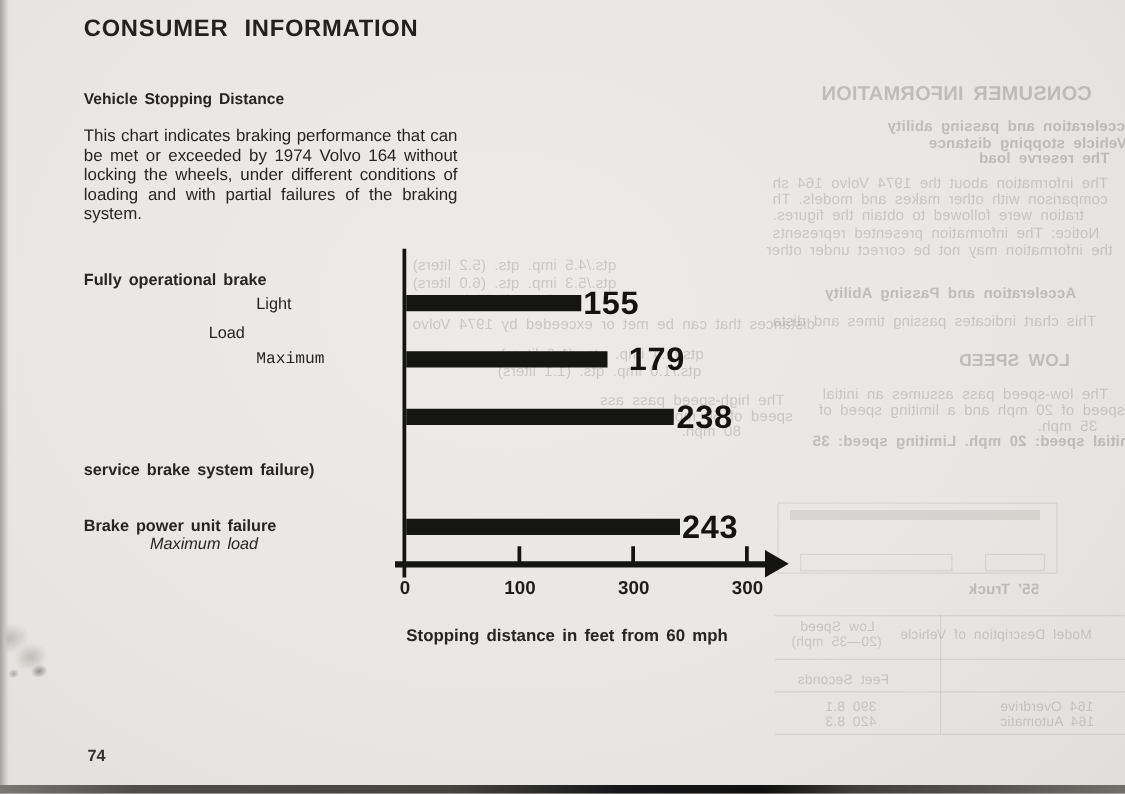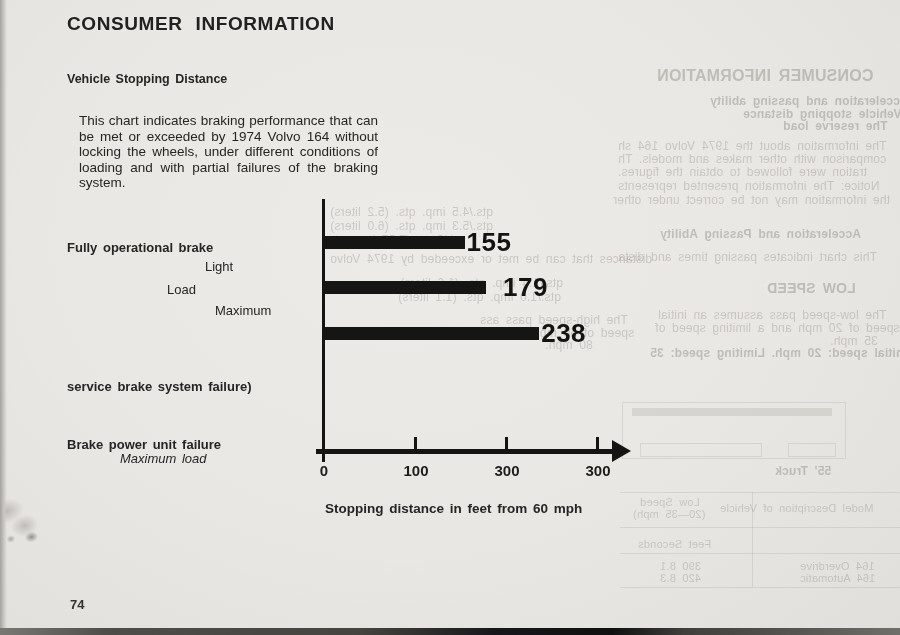--- a/index.html
+++ b/index.html
@@ -25,30 +25,30 @@
   .ghost-line.gb{font-weight:bold;color:rgba(100,98,94,0.32);}
   .ghost-shape{position:absolute;}
   .ghost-shape.box{border:1px solid rgba(110,108,104,0.15);}
   .ghost-shape.line{background:rgba(110,108,104,0.15);}
   
   .content{position:absolute;inset:0;z-index:2;}
   .page-title{position:absolute;left:67px;top:13px;margin:0;font-size:19px;font-weight:bold;
     letter-spacing:.6px;word-spacing:7px;color:#222120;}
   .section-heading{position:absolute;left:67px;top:72px;margin:0;font-size:12.5px;font-weight:bold;
     word-spacing:2px;color:#262524;}
-  .intro{position:absolute;left:67px;top:101px;width:299px;margin:12px;font-size:13.5px;
+  .intro{position:absolute;left:67px;top:101px;width:299px;margin:0;font-size:13.5px;
     line-height:15.6px;text-align:justify;color:#262524;}
-  .cat{position:absolute;font-size:13px;color:#262524;white-space:nowrap;word-spacing:2px;margin-top:24px;}
+  .cat{position:absolute;font-size:13px;color:#262524;white-space:nowrap;word-spacing:2px;}
   .cat.bold{font-weight:bold;}
   .lbl-fully{left:67px;top:216px;}
   .lbl-light{left:205px;top:235px;}
   .lbl-load{left:167px;top:258px;}
-  .lbl-max{left:215px;top:279px;}
+  .lbl-max{left:205px;top:279px;font-family:Liberation Mono, monospace;}
   .lbl-emerg1{left:67px;top:342px;}
-  .lbl-emerg2{left:67px;top:355px;}
+  .lbl-emerg2{left:67px;top:368px;}
   .lbl-bpu{left:67px;top:413px;}
   .lbl-bpu2{left:120px;top:427px;font-style:italic;}
   .axis-y{position:absolute;left:322px;top:199px;width:3px;height:263px;background:#141413;}
   .axis-x{position:absolute;left:316px;top:449px;width:296px;height:5px;background:#141413;}
   .axis-arrow{position:absolute;left:612px;top:440px;width:0;height:0;
     border-top:11px solid transparent;border-bottom:11px solid transparent;border-left:19px solid #141413;}
   .tick{position:absolute;top:437px;width:3px;height:13px;background:#141413;}
   .tick.t100{left:414px;} .tick.t200{left:505px;} .tick.t300{left:596px;}
   .tick-label{position:absolute;top:462px;transform:translateX(-50%);font-size:15px;font-weight:bold;color:#1e1d1c;}
   .tl0{left:324px;} .tl100{left:416px;} .tl200{left:507px;} .tl300{left:598px;}
@@ -140,19 +140,23 @@
     <div class="bar-value">155</div>
   </div>
   <div class="bar-row r2">
     <div class="bar" style="width: 161.1px;"></div>
     <div class="bar-value">179</div>
   </div>
   <div class="bar-row r3">
     <div class="bar" style="width: 214.2px;"></div>
     <div class="bar-value">238</div>
   </div>
+  <div class="bar-row r4">
+    <div class="bar" style="width: 218.7px;"></div>
+    <div class="bar-value">243</div>
+  </div>
 
   <div class="page-number">74</div>
 </div>
 
 <div class="smudge"></div>
 <div class="left-edge"></div>
 <div class="bottom-edge"></div>
 
 </body></html>

